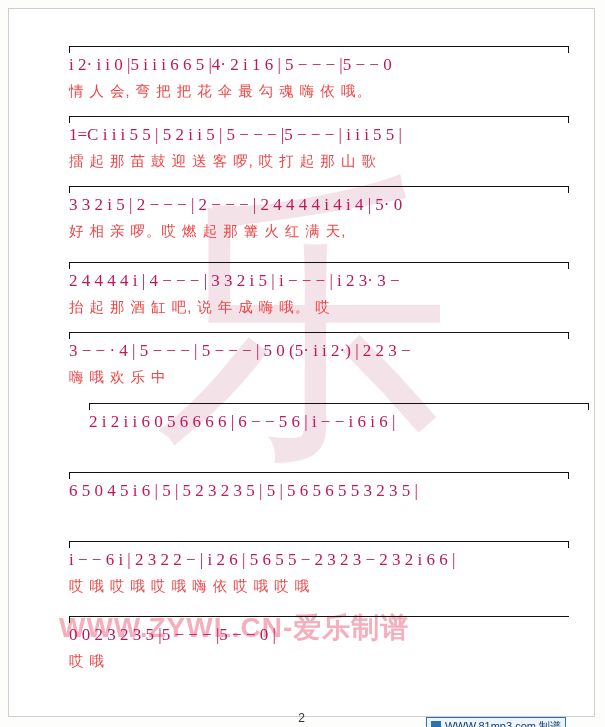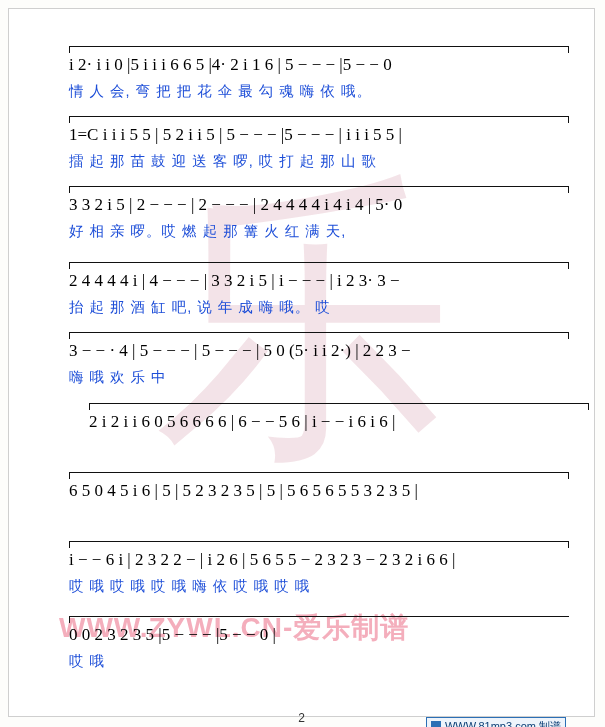--- a/index.html
+++ b/index.html
@@ -61,29 +61,29 @@
   }
   .stave{
     position:relative;
     height:26px;
   }
   .numline{
     position:absolute;left:0;top:0;
     white-space:nowrap;
     font-family:"Liberation Serif",serif;
     font-size:17px;
-    color:#000000;
+    color:#be185d;
     letter-spacing:0px;
   }
   .lyrics{
     position:absolute;left:0;top:27px;
     white-space:nowrap;
     font-family:"Liberation Sans",sans-serif;
     font-size:14.5px;
-    color:#1d4ed8;
+    color:#ef4444;
     letter-spacing:1px;
   }
   
   .toprule{
     position:absolute;left:0;top:-9px;width:500px;height:1px;
     background:#111;
   }
   .tickL,.tickR{
     position:absolute;top:-9px;width:1px;height:7px;background:#111;
   }

